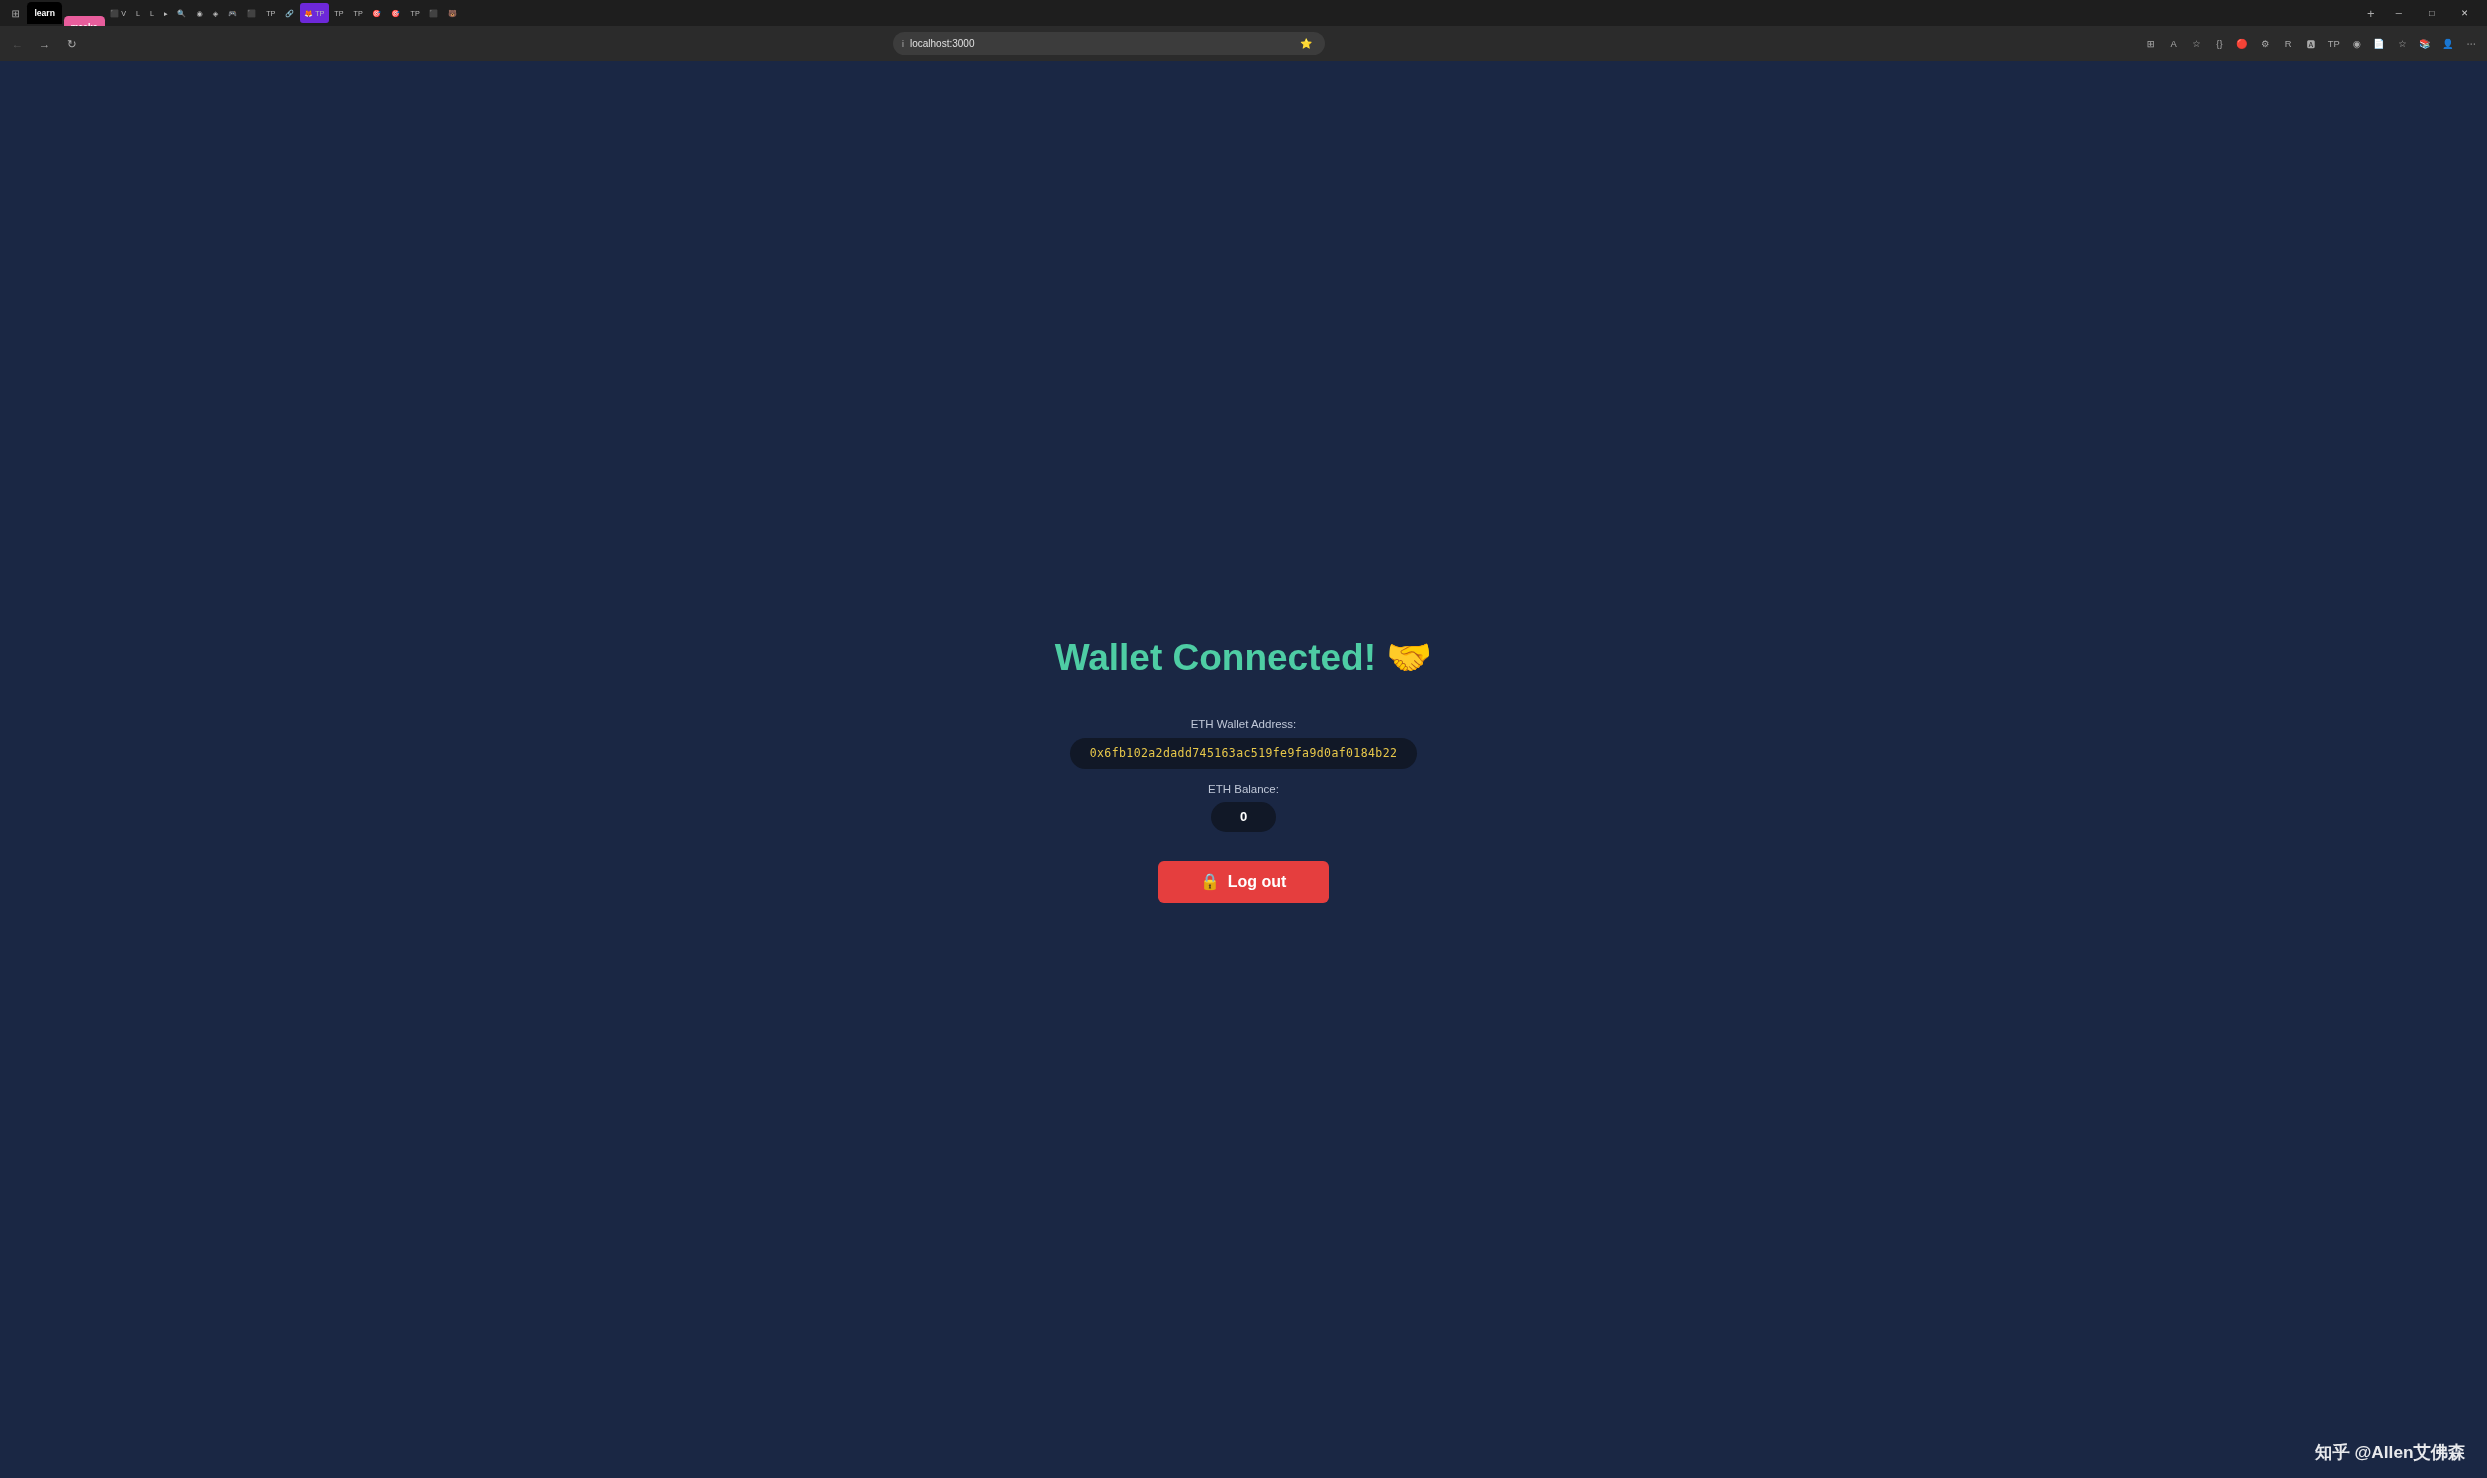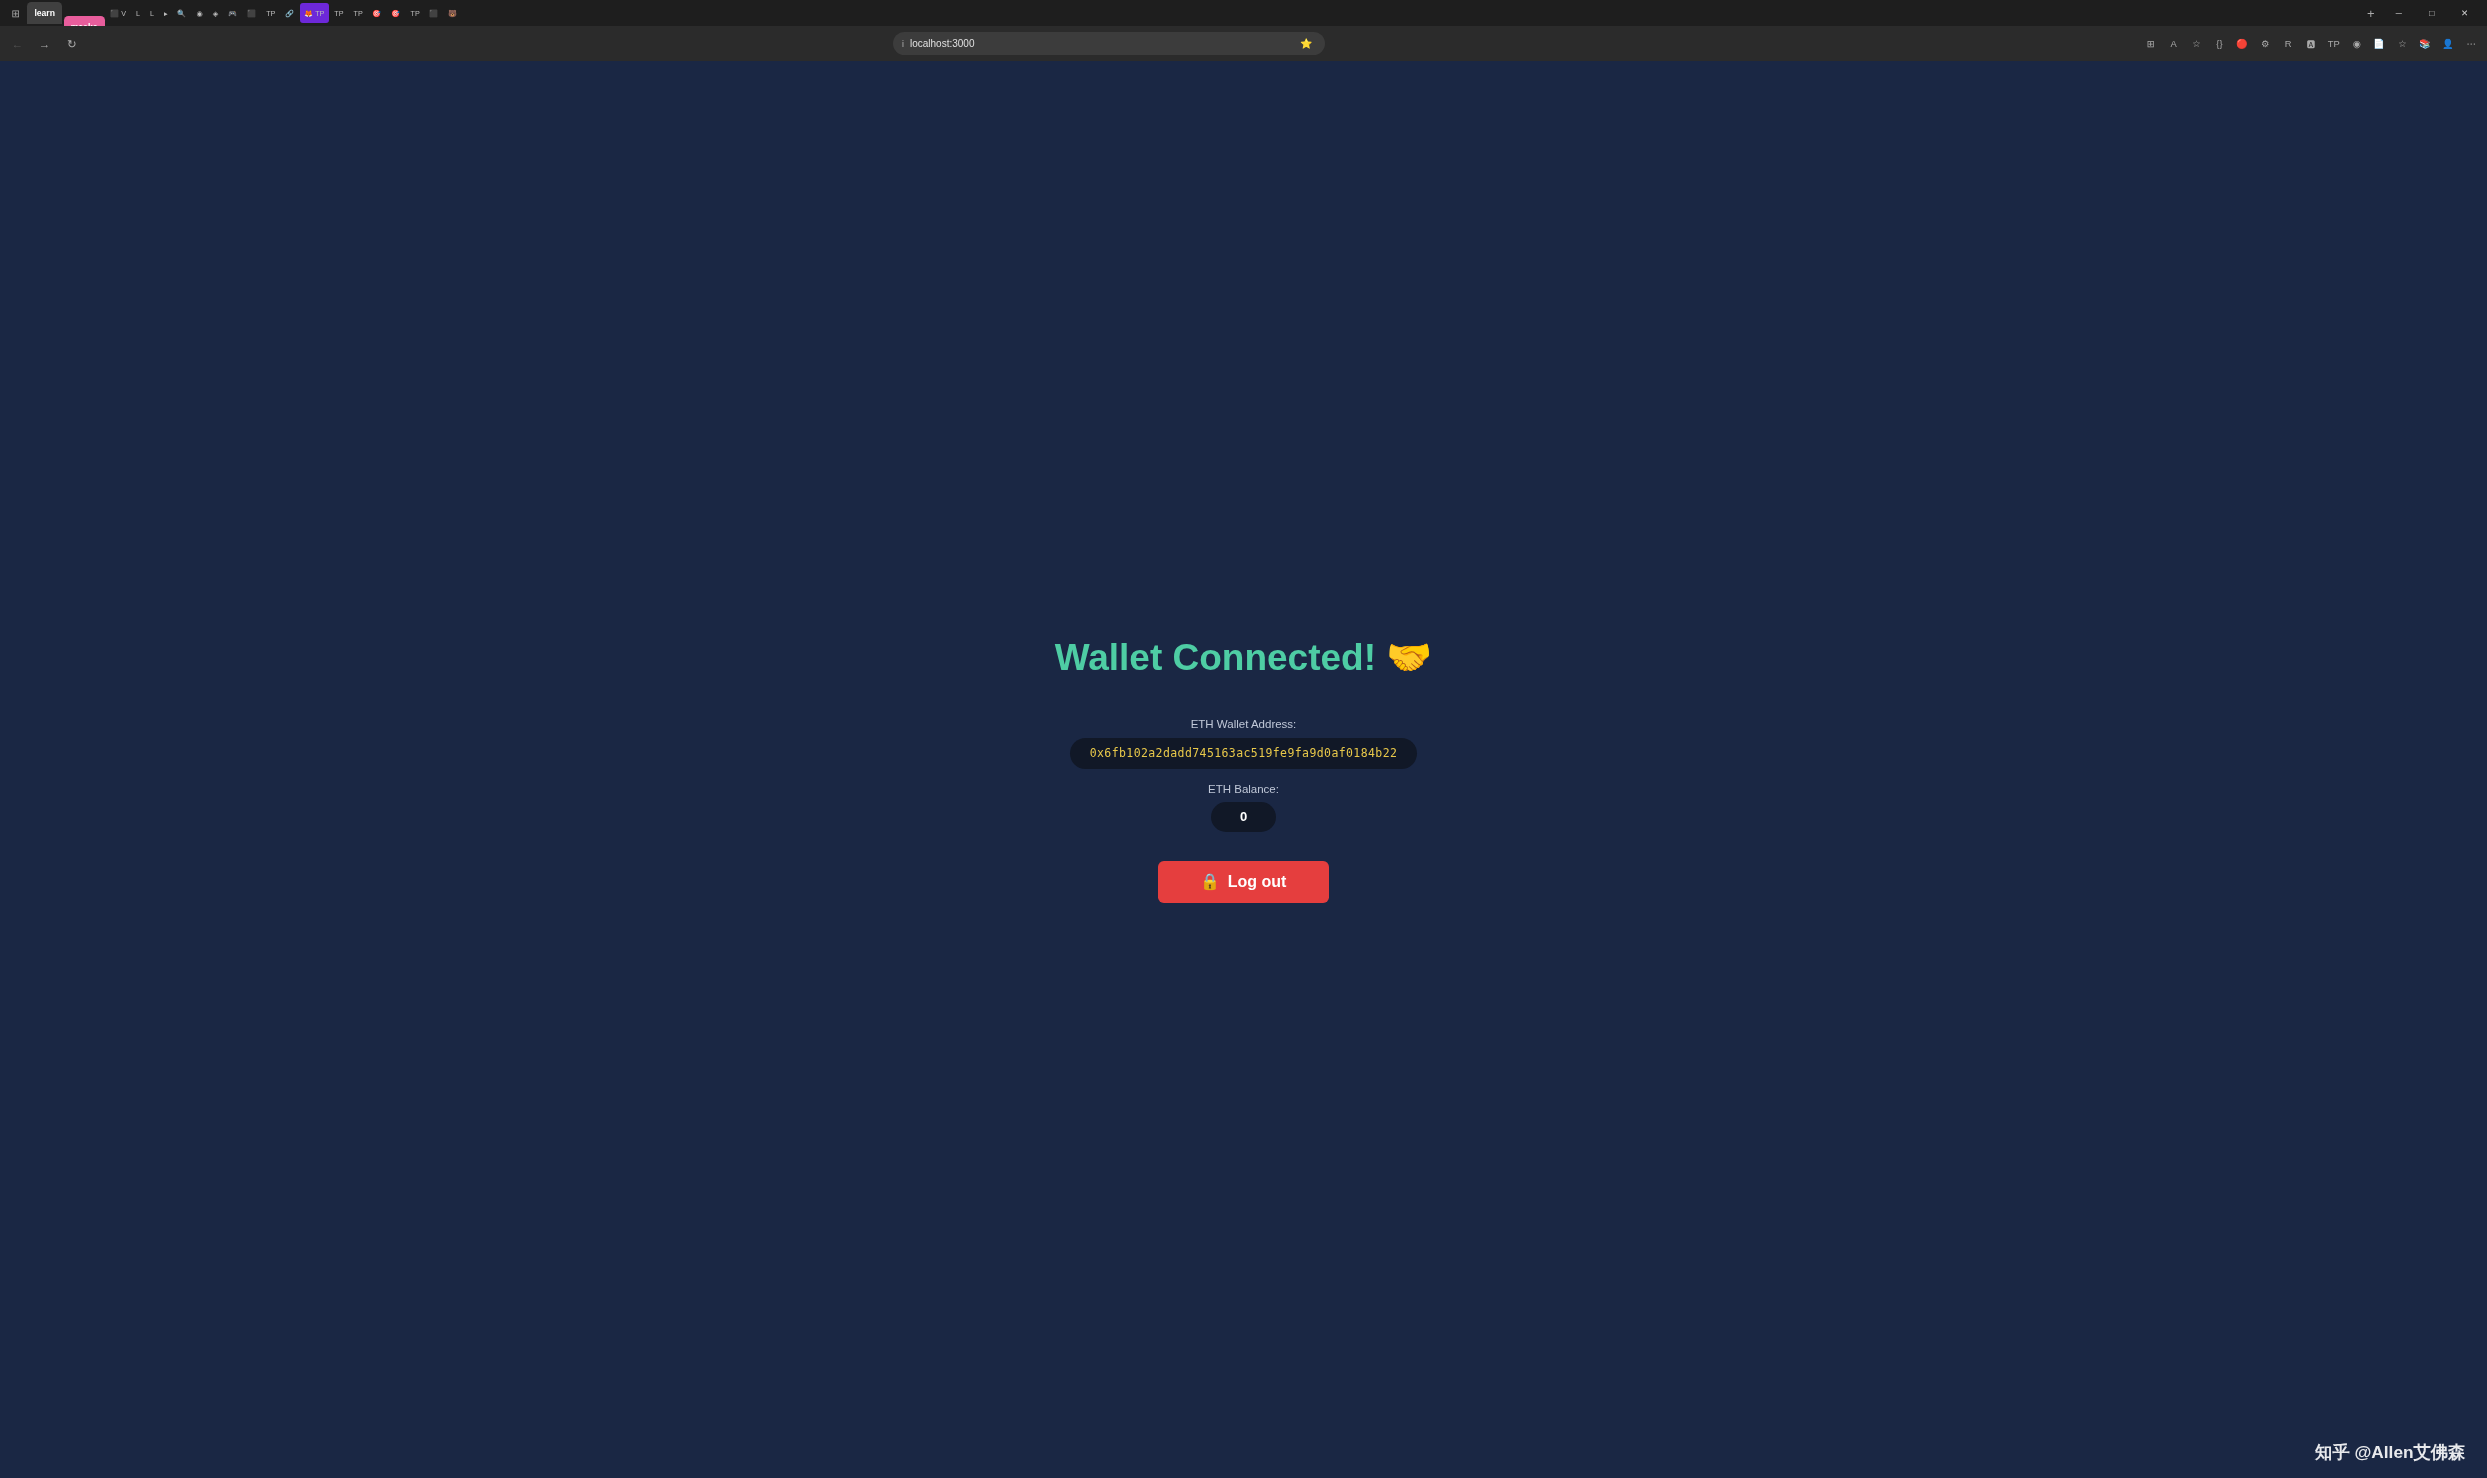--- a/index.html
+++ b/index.html
@@ -39,21 +39,21 @@
       padding: 2.9px 5.8px;
       border-radius: 4.3px 4.3px 0 0;
       font-size: 8px;
       color: #ccc;
       white-space: nowrap;
       cursor: pointer;
       height: 21.6px;
     }
 
     .tab-learn {
-      background: #404040;
+      background: #000000;
       color: white;
       font-weight: bold;
       font-size: 8.6px;
       padding: 2.9px 7.2px;
     }
 
     .tab-mcake {
       background: #e85d9c;
       color: white;
       font-weight: bold;

